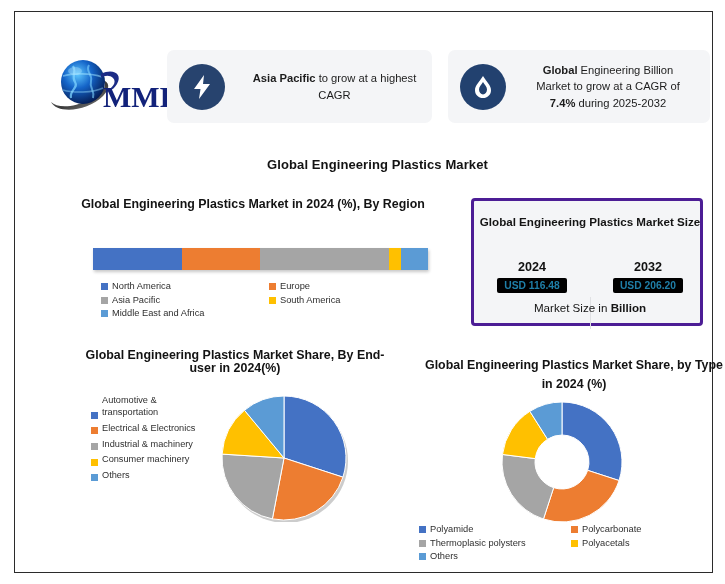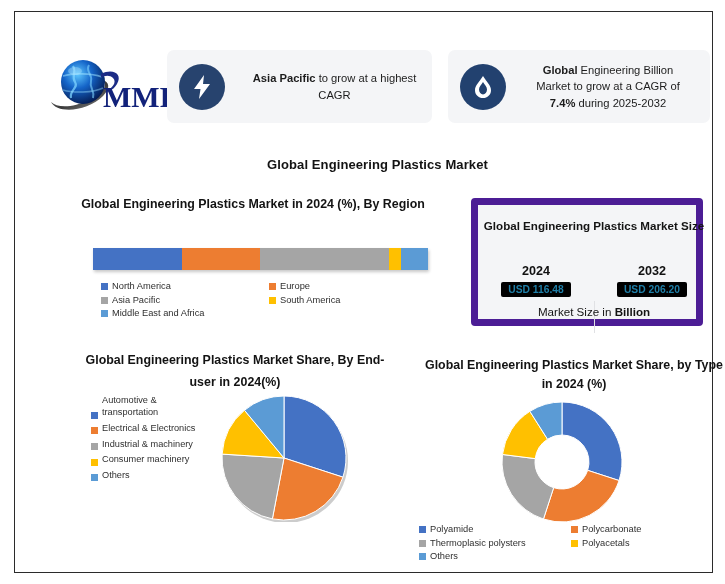--- a/index.html
+++ b/index.html
@@ -84,21 +84,21 @@
   .bar-legend .li{display:flex;align-items:flex-start;}
   .bar-legend .li.c1{width:168px;}
   .bar-legend .sw{
     width:7px;height:7px;margin-top:3.2px;margin-right:4px;flex:0 0 auto;
   }
 
   
   .ms-box{
     position:absolute;left:456px;top:186px;width:232px;height:128px;
     background:#f4f5f7;
-    border:7px solid #4c1d95;
+    border:3px solid #4c1d95;
     border-radius:4px;
     box-sizing:border-box;
   }
   .ms-title{
     position:absolute;left:0;top:12px;width:232px;text-align:center;
     font-size:11.6px;font-weight:bold;line-height:17px;color:#141414;
   }
   .ms-years{
     position:absolute;left:0;top:52px;width:232px;
     display:flex;
@@ -118,21 +118,21 @@
   }
   .ms-foot b{font-weight:bold;}
   .ms-divider{
     position:absolute;left:116px;top:96px;width:1px;height:32px;
     background:#e0e1e4;
   }
 
   
   .eu-title{
     position:absolute;left:62px;top:337px;width:316px;text-align:center;
-    font-size:12.4px;font-weight:bold;line-height:22px;color:#131313;
+    font-size:12.4px;font-weight:bold;line-height:13px;color:#131313;
   }
   .eu-legend{
     position:absolute;left:76px;top:382px;width:110px;
     font-size:9.2px;color:#2f2f2f;line-height:12.4px;
   }
   .eu-legend .li{display:flex;align-items:flex-end;margin-bottom:3.2px;}
   .eu-legend .sw{width:7px;height:7px;margin-top:3px;margin-right:4px;flex:0 0 auto;}
   .pie{
     position:absolute;left:205px;top:382px;width:128px;height:128px;
   }

